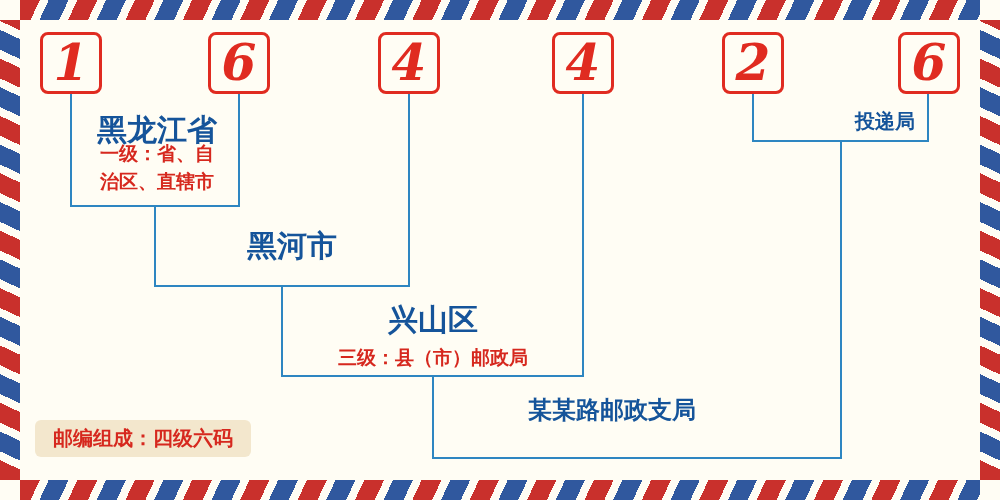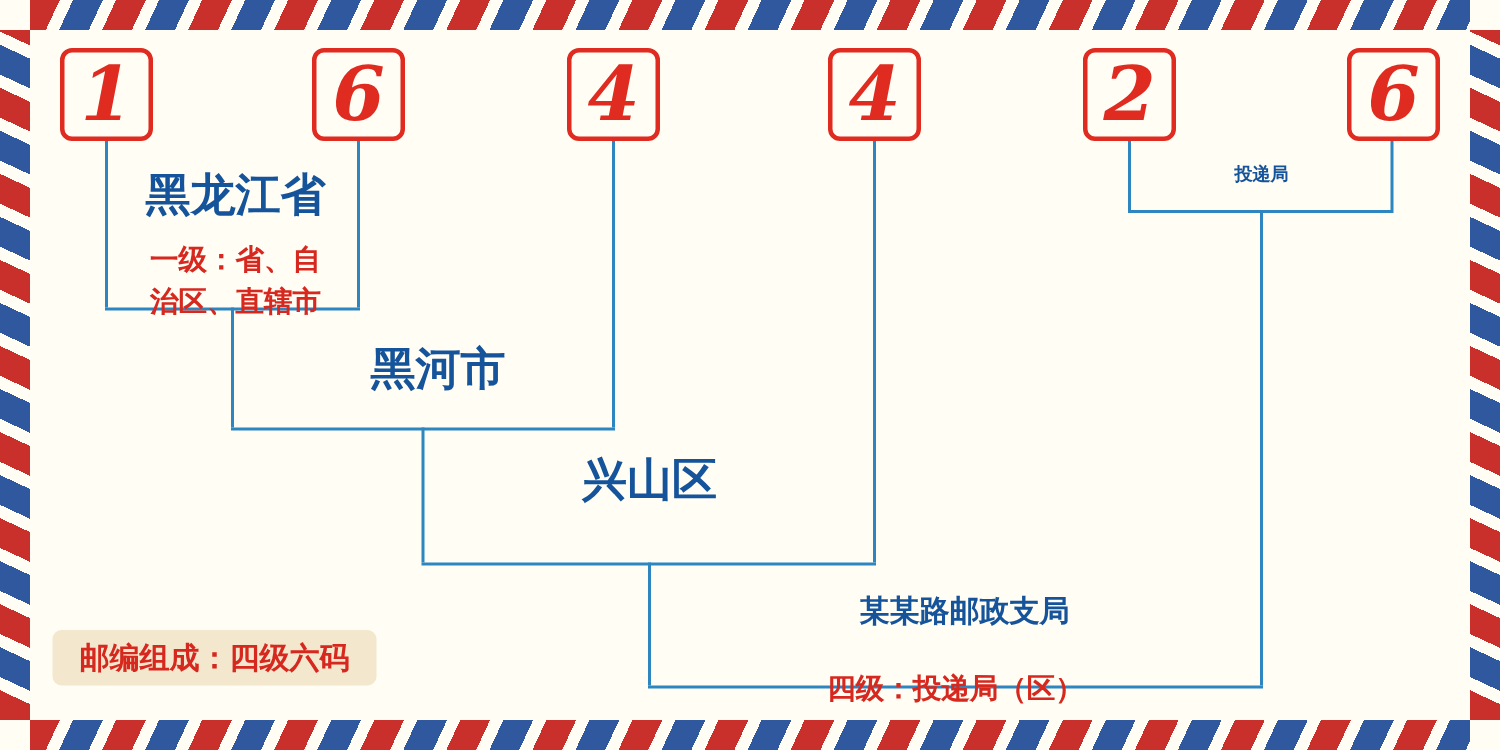--- a/index.html
+++ b/index.html
@@ -69,21 +69,20 @@
   }
   .lvl-desc {
     position: absolute;
     transform: translateX(-50%);
     color: #d6281e;
     font-weight: bold;
     font-size: 19px;
     line-height: 1.45;
     text-align: center;
     white-space: pre-line;
-    margin-top: 20px;
   }
 
   
   .badge {
     position: absolute;
     left: 35px; top: 420px;
     background: #f3e7cd;
     border-radius: 6px;
     padding: 5px 18px;
     color: #d6281e;
@@ -141,21 +140,21 @@
   <div class="vline" style="left:840px; top:140px; height:317px"></div>
   <div class="hline" style="left:432px; top:457px; width:410px"></div>
 
   <div class="lvl-name" style="left:157px; top:110px">黑龙江省</div>
   <div class="lvl-desc" style="left:157px; top:140px">一级：省、自
 治区、直辖市</div>
 
   <div class="lvl-name" style="left:292px; top:226px">黑河市</div>
 
   <div class="lvl-name" style="left:433px; top:300px">兴山区</div>
+  <div class="lvl-desc" style="left:433px; top:344px">三级：县（市）邮政局</div>
 
-  <div class="lvl-name" style="left:643px; top:394px; font-size:20px">某某路邮政支局</div>
-  <div class="lvl-desc" style="left:637px; top:426px">四级：投递局（区）</div>
+  <div class="lvl-name" style="left:612px; top:394px; font-size:24px">某某路邮政支局</div>
 
-  <div class="lvl-name" style="left:841px; top:108px; font-size:12px">投递局</div>
+  <div class="lvl-name" style="left:885px; top:108px; font-size:20px">投递局</div>
 
   <div class="badge">邮编组成：四级六码</div>
 
 </div>
 
 </body></html>

